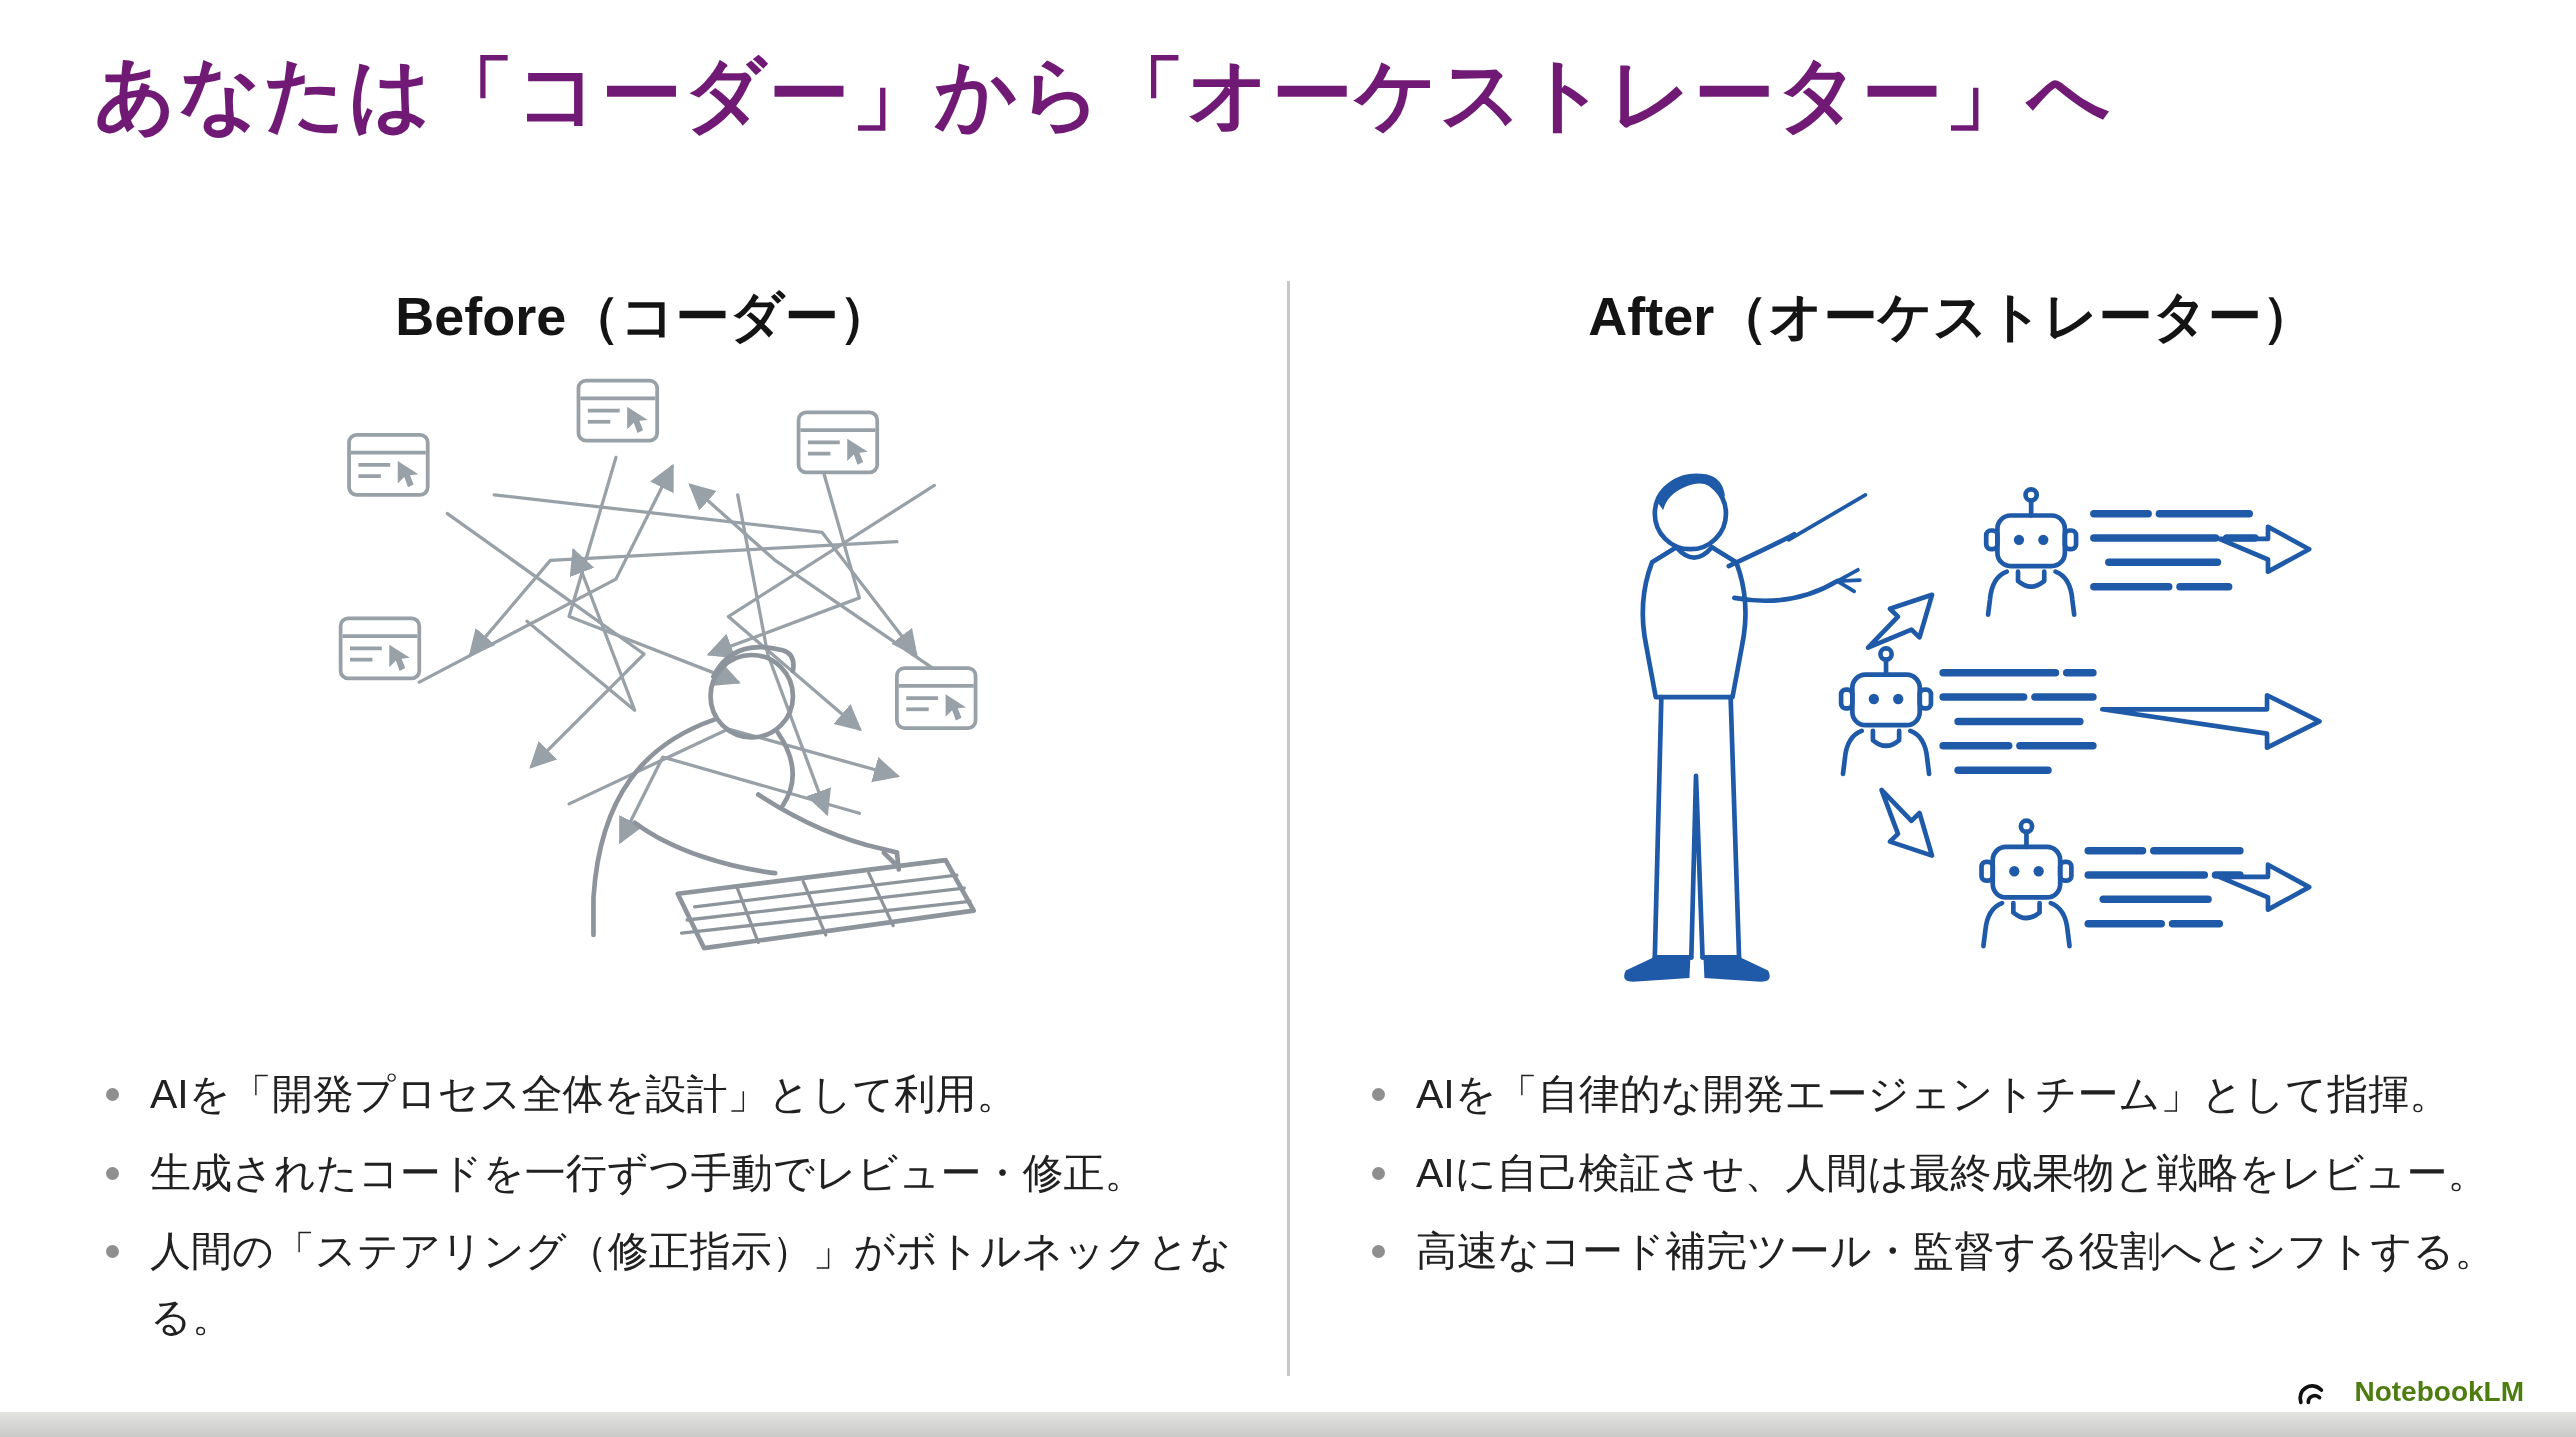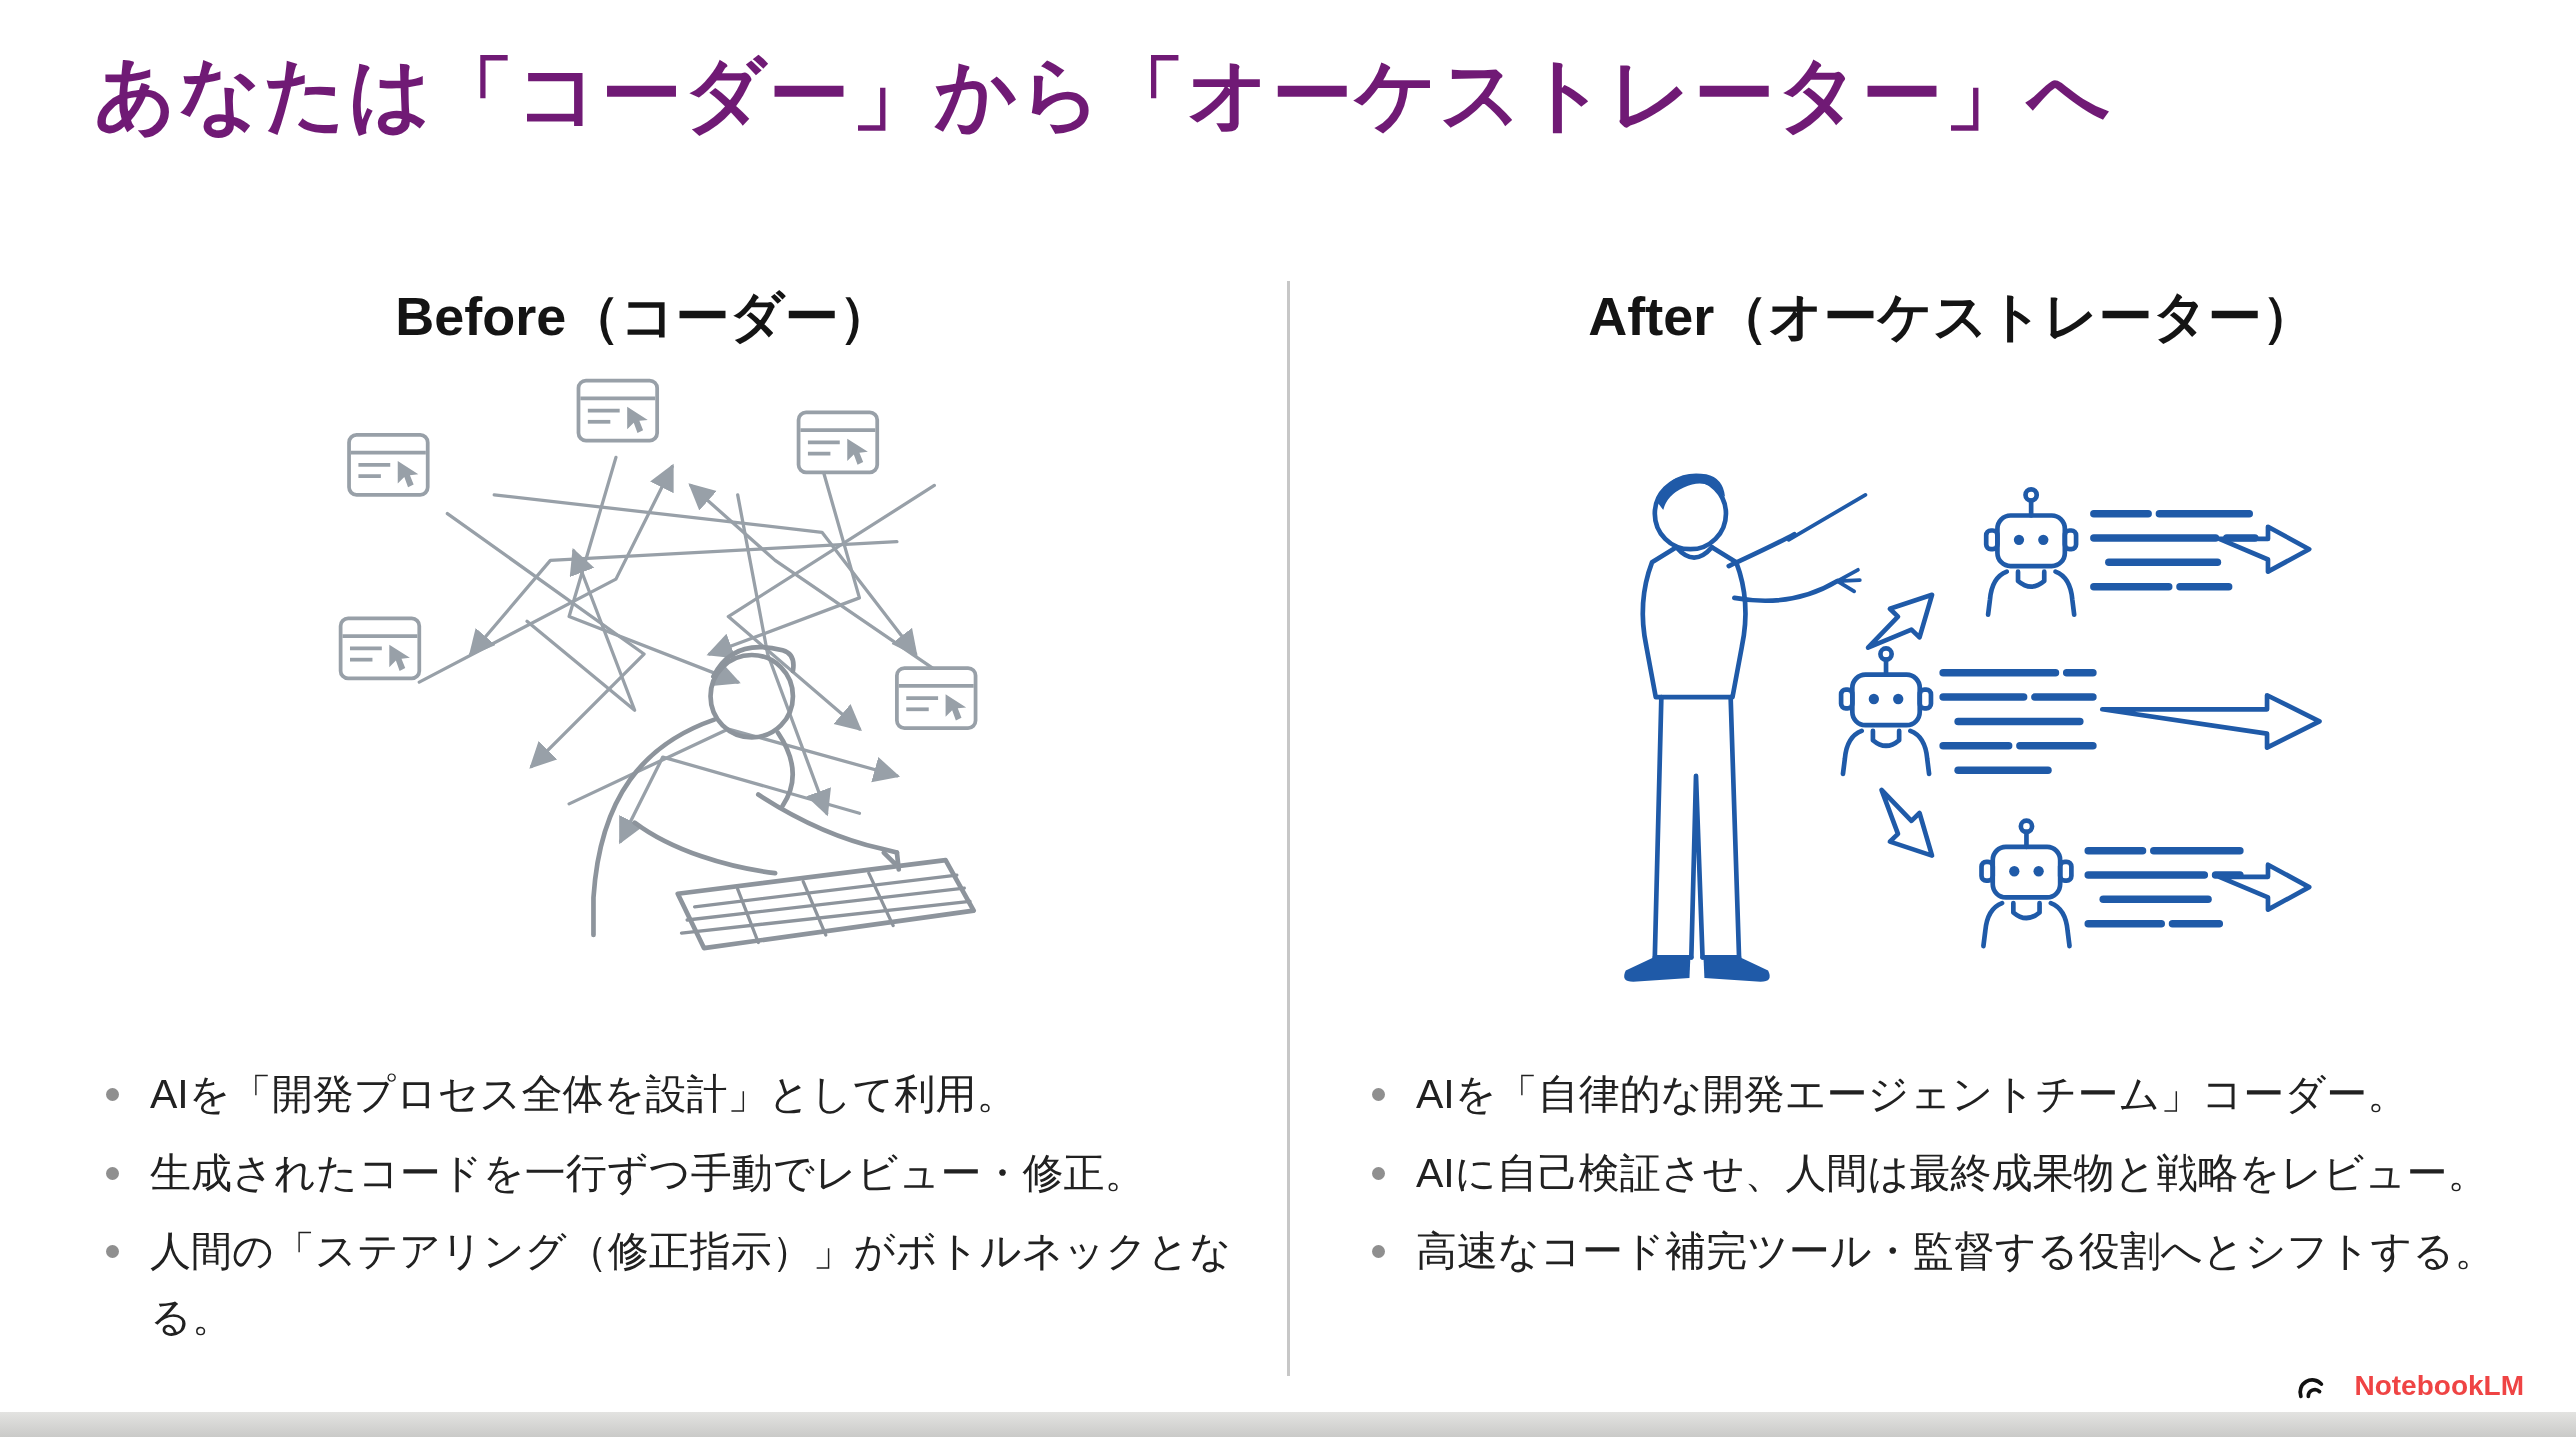--- a/index.html
+++ b/index.html
@@ -23,22 +23,22 @@
   ul.bullets { list-style:none; margin:52px 0 0; padding:0 37px 0 98px; }
   .col-right ul.bullets { padding-left:56px; }
   ul.bullets li {
     position:relative; font-size:41px; line-height:1.6; margin:0 0 13px; padding-left:52px; color:#212121;
   }
   ul.bullets li::before {
     content:""; position:absolute; left:7.5px; top:26px; width:13px; height:13px;
     border-radius:50%; background:#8f8f8f;
   }
   .watermark {
-    position:absolute; right:52px; bottom:36px; display:flex; align-items:center; gap:25px;
-    font-size:28px; font-weight:700; color:#ef4444;
+    position:absolute; right:52px; bottom:30px; display:flex; align-items:center; gap:25px;
+    font-size:28px; font-weight:700; color:#4d7c0f;
   }
   .bottom-strip {
     position:absolute; left:0; right:0; bottom:0; height:26px;
     background:linear-gradient(#e3e3e1,#c9c9c7);
   }
 </style>
 </head>
 <body>
 
 <div class="slide">
@@ -182,21 +182,21 @@
 
         <g fill="none" stroke="#1f5aa8" stroke-width="5" stroke-linejoin="round">
           <path d="M0 -11 H52 V-24 L96 0 L52 24 V11 Z" transform="translate(700,188)"></path>
           <path d="M0 -13 H176 V-28 L232 0 L176 28 V13 Z" transform="translate(575,372)"></path>
           <path d="M0 -11 H52 V-24 L96 0 L52 24 V11 Z" transform="translate(700,549)"></path>
         </g>
       </svg>
     </div>
 
     <ul class="bullets">
-      <li><span>AIを「自律的な開発エージェントチーム」コーダー。</span></li>
+      <li><span>AIを「自律的な開発エージェントチーム」として指揮。</span></li>
       <li><span>AIに自己検証させ、人間は最終成果物と戦略をレビュー。</span></li>
       <li><span>高速なコード補完ツール・監督する役割へとシフトする。</span></li>
     </ul>
   </section>
 
   <div class="watermark">
     <svg width="32" height="28" viewBox="0 0 34 30">
       <path d="M4 26 A13 13 0 0 1 26 13" fill="none" stroke="#111111" stroke-width="4" stroke-linecap="round"></path>
       <path d="M12 26 A7 7 0 0 1 24 21" fill="none" stroke="#111111" stroke-width="4" stroke-linecap="round"></path>
     </svg>

